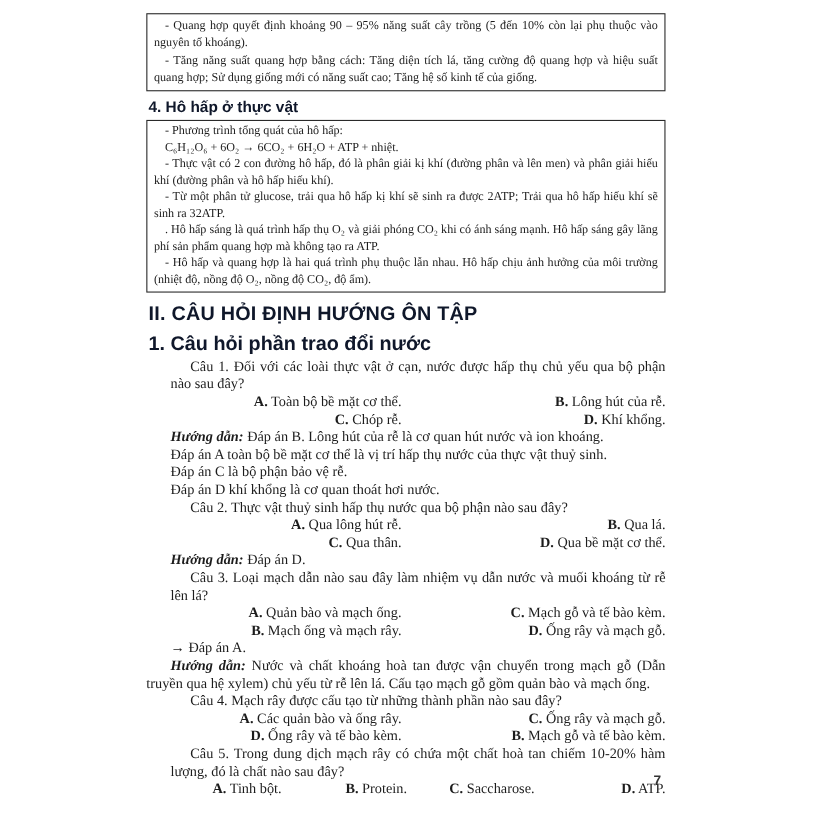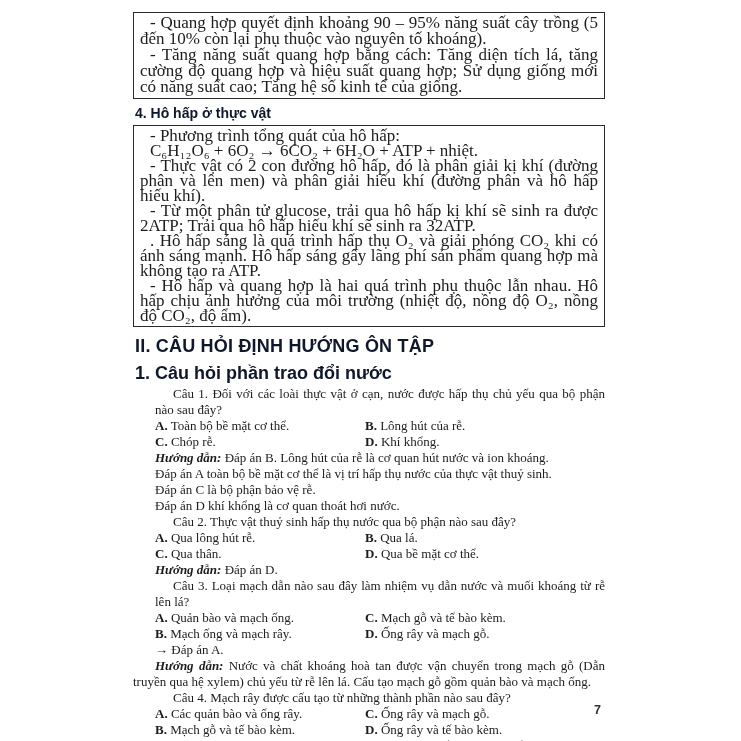--- a/index.html
+++ b/index.html
@@ -17,21 +17,21 @@
     left:133px;top:12px;
     width:472px;
   }
   .infobox{
     border:1px solid #2a2a2a;
     padding:2px 6px 3px 6px;
     box-sizing:border-box;
   }
   .infobox p{
     margin:0;
-    font-size:17px;
+    font-size:11px;
     line-height:16px;
     text-align:justify;
     text-indent:10px;
   }
   .box-resp p{line-height:15px;}
   .h-sans{
     font-family:"Liberation Sans","DejaVu Sans",sans-serif;
     font-weight:bold;
     color:#0f172a;
     margin:0;
@@ -47,21 +47,21 @@
     text-align:justify;
   }
   .qline .qnum{font-weight:normal;margin-left:40px;}
   .opts{
     display:grid;
     padding-left:22px;
     column-gap:0;
   }
   .opts-2col{grid-template-columns:210px auto;}
   .opts-row{grid-template-columns:98px 114px 116px auto;padding-left:25px;}
-  .opt{white-space:nowrap;}
+  .opt{white-space:nowrap;text-align:right;}
   .opt b{font-weight:bold;}
   .guid{
     margin:0;
     text-indent:22px;
     text-align:justify;
   }
   .hd{font-weight:bold;font-style:italic;}
   .page-number{
     position:absolute;
     left:594px;top:703px;
@@ -133,22 +133,22 @@
         </div>
         <p class="guid">→ Đáp án A.</p>
         <p class="guid"><b class="hd">Hướng dẫn:</b> <span>Nước và chất khoáng hoà tan được vận chuyển trong mạch gỗ (Dẫn truyền qua hệ xylem) chủ yếu từ rễ lên lá. Cấu tạo mạch gỗ gồm quản bào và mạch ống.</span></p>
       </div>
 
       <div class="question">
         <p class="qline"><b class="qnum">Câu 4.</b> <span>Mạch rây được cấu tạo từ những thành phần nào sau đây?</span></p>
         <div class="opts opts-2col">
           <span class="opt"><b>A.</b> <span>Các quản bào và ống rây.</span></span>
           <span class="opt"><b>C.</b> <span>Ống rây và mạch gỗ.</span></span>
+          <span class="opt"><b>D.</b> <span>Ống rây và tế bào kèm.</span></span>
           <span class="opt"><b>B.</b> <span>Mạch gỗ và tế bào kèm.</span></span>
-          <span class="opt"><b>D.</b> <span>Ống rây và tế bào kèm.</span></span>
         </div>
       </div>
 
       <div class="question">
         <p class="qline"><b class="qnum">Câu 5.</b> <span>Trong dung dịch mạch rây có chứa một chất hoà tan chiếm 10-20% hàm lượng, đó là chất nào sau đây?</span></p>
         <div class="opts opts-row">
           <span class="opt"><b>A.</b> <span>Tinh bột.</span></span>
           <span class="opt"><b>B.</b> <span>Protein.</span></span>
           <span class="opt"><b>C.</b> <span>Saccharose.</span></span>
           <span class="opt"><b>D.</b> <span>ATP.</span></span>

